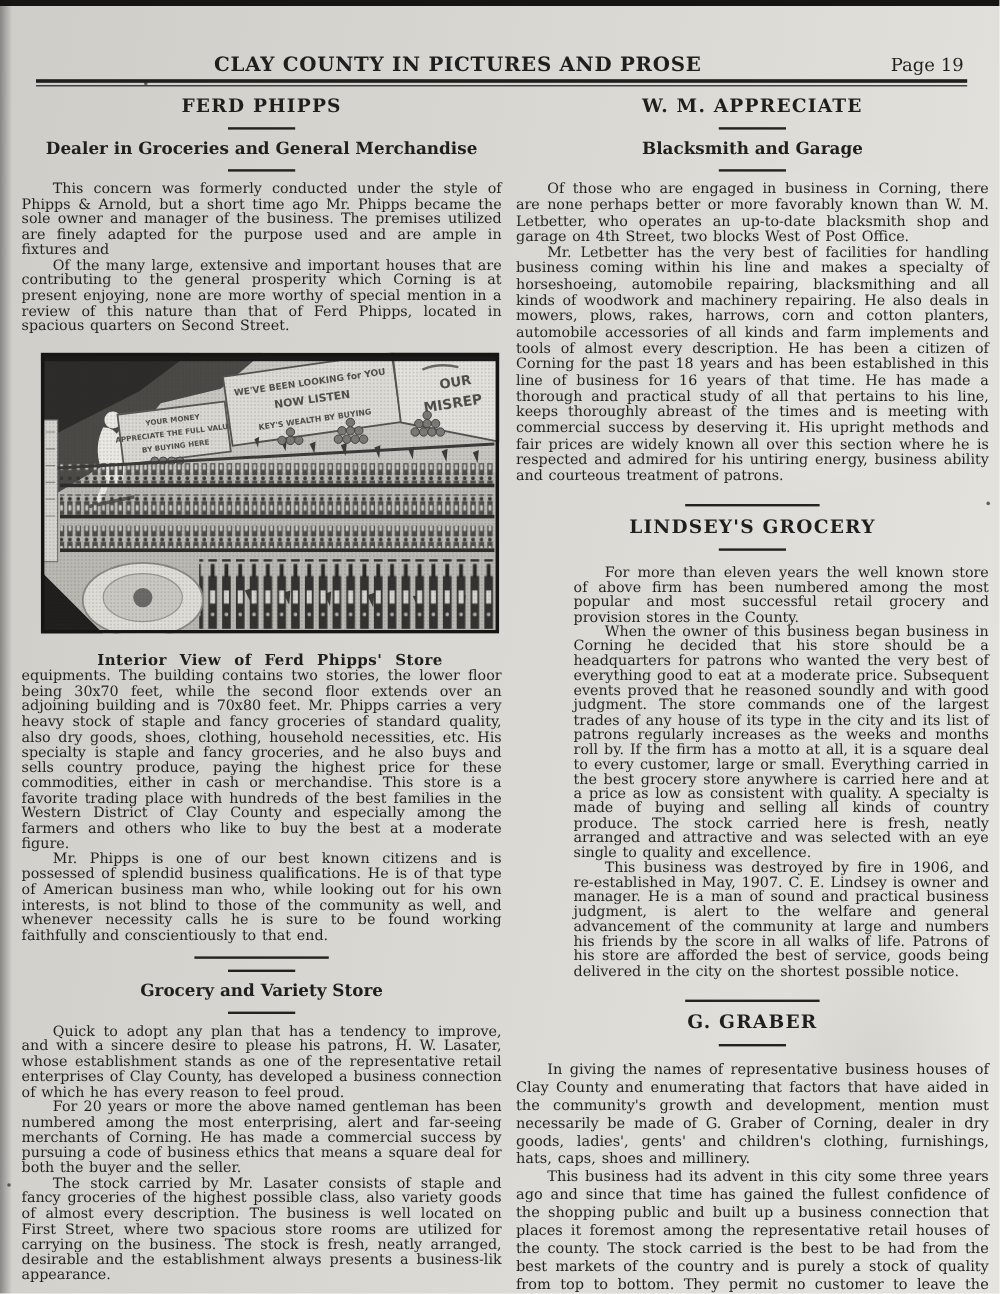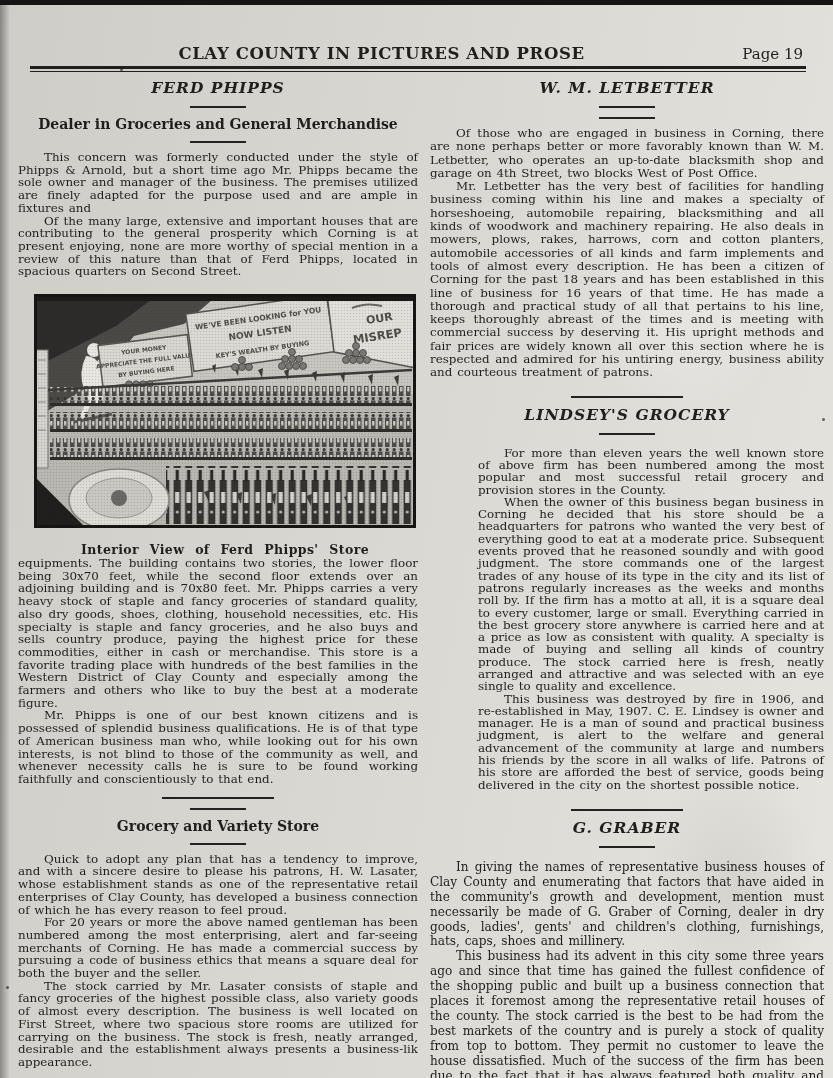--- a/index.html
+++ b/index.html
@@ -24,21 +24,21 @@
     font-weight:bold;font-size:16.5px;letter-spacing:.6px;}
   .hdr-page{position:absolute;top:45px;right:30px;font-size:15px;}
   .drules{position:absolute;top:66px;left:30px;right:27px;}
   .drule-a{height:3px;background:#201f1d;}
   .drule-b{height:1px;background:#201f1d;margin-top:2px;}
 
   .col{position:absolute;top:78px;}
   .col-left{left:18px;width:400px;}
   .col-right{left:430px;width:394px;}
 
-  h2.sec-title{margin:0;text-align:center;font-size:15.5px;letter-spacing:1px;font-weight:bold;font-style:italic;}
+  h2.sec-title{margin:0;text-align:center;font-size:15.5px;letter-spacing:1px;font-weight:bold;}
   h3.sec-sub{margin:0;text-align:center;font-size:14px;font-weight:bold;}
   .title-rule{width:56px;border-top:2px solid #232220;margin:9px auto 8px;}
   .section-divider{width:112px;border-top:2px solid #232220;margin:11px auto 7px;}
 
   p.para{margin:0;text-align:justify;text-indent:26px;
     font-size:11.9px;line-height:12.7px;word-spacing:1px;}
   p.para.noindent{text-indent:0;}
   .letbetter-text p.para{line-height:13.3px;}
   .lindsey-text p.para{line-height:12.3px;margin-left:48px;}
   .graber-text p.para{line-height:14.9px;font-size:12.1px;}
@@ -230,22 +230,23 @@
     <p class="para">Quick to adopt any plan that has a tendency to improve, and with a sincere desire to please his patrons, H. W. Lasater, whose establishment stands as one of the representative retail enterprises of Clay County, has developed a business connection of which he has every reason to feel proud.</p>
     <p class="para">For 20 years or more the above named gentleman has been numbered among the most enterprising, alert and far-seeing merchants of Corning. He has made a commercial success by pursuing a code of business ethics that means a square deal for both the buyer and the seller.</p>
     <p class="para">The stock carried by Mr. Lasater consists of staple and fancy groceries of the highest possible class, also variety goods of almost every description. The business is well located on First Street, where two spacious store rooms are utilized for carrying on the business. The stock is fresh, neatly arranged, desirable and the establishment always presents a business-lik appearance.</p>
 
   </section>
 </div>
 
 <div class="col col-right">
 
   <section>
-    <h2 class="sec-title">W. M. LETBETTER</h2>
-    <div class="title-rule"></div>
+    <h2 class="sec-title">W. M. APPRECIATE</h2>
+    <div class="title-rule"></div>
+    <h3 class="sec-sub">Blacksmith and Garage</h3>
     <div class="title-rule"></div>
     <div class="letbetter-text">
       <p class="para" style="margin-top:0">Of those who are engaged in business in Corning, there are none perhaps better or more favorably known than W. M. Letbetter, who operates an up-to-date blacksmith shop and garage on 4th Street, two blocks West of Post Office.</p>
       <p class="para">Mr. Letbetter has the very best of facilities for handling business coming within his line and makes a specialty of horseshoeing, automobile repairing, blacksmithing and all kinds of woodwork and machinery repairing. He also deals in mowers, plows, rakes, harrows, corn and cotton planters, automobile accessories of all kinds and farm implements and tools of almost every description. He has been a citizen of Corning for the past 18 years and has been established in this line of business for 16 years of that time. He has made a thorough and practical study of all that pertains to his line, keeps thoroughly abreast of the times and is meeting with commercial success by deserving it. His upright methods and fair prices are widely known all over this section where he is respected and admired for his untiring energy, business ability and courteous treatment of patrons.</p>
     </div>
   </section>
 
   <div class="section-divider" style="margin-top:16px"></div>
 
   <section>

